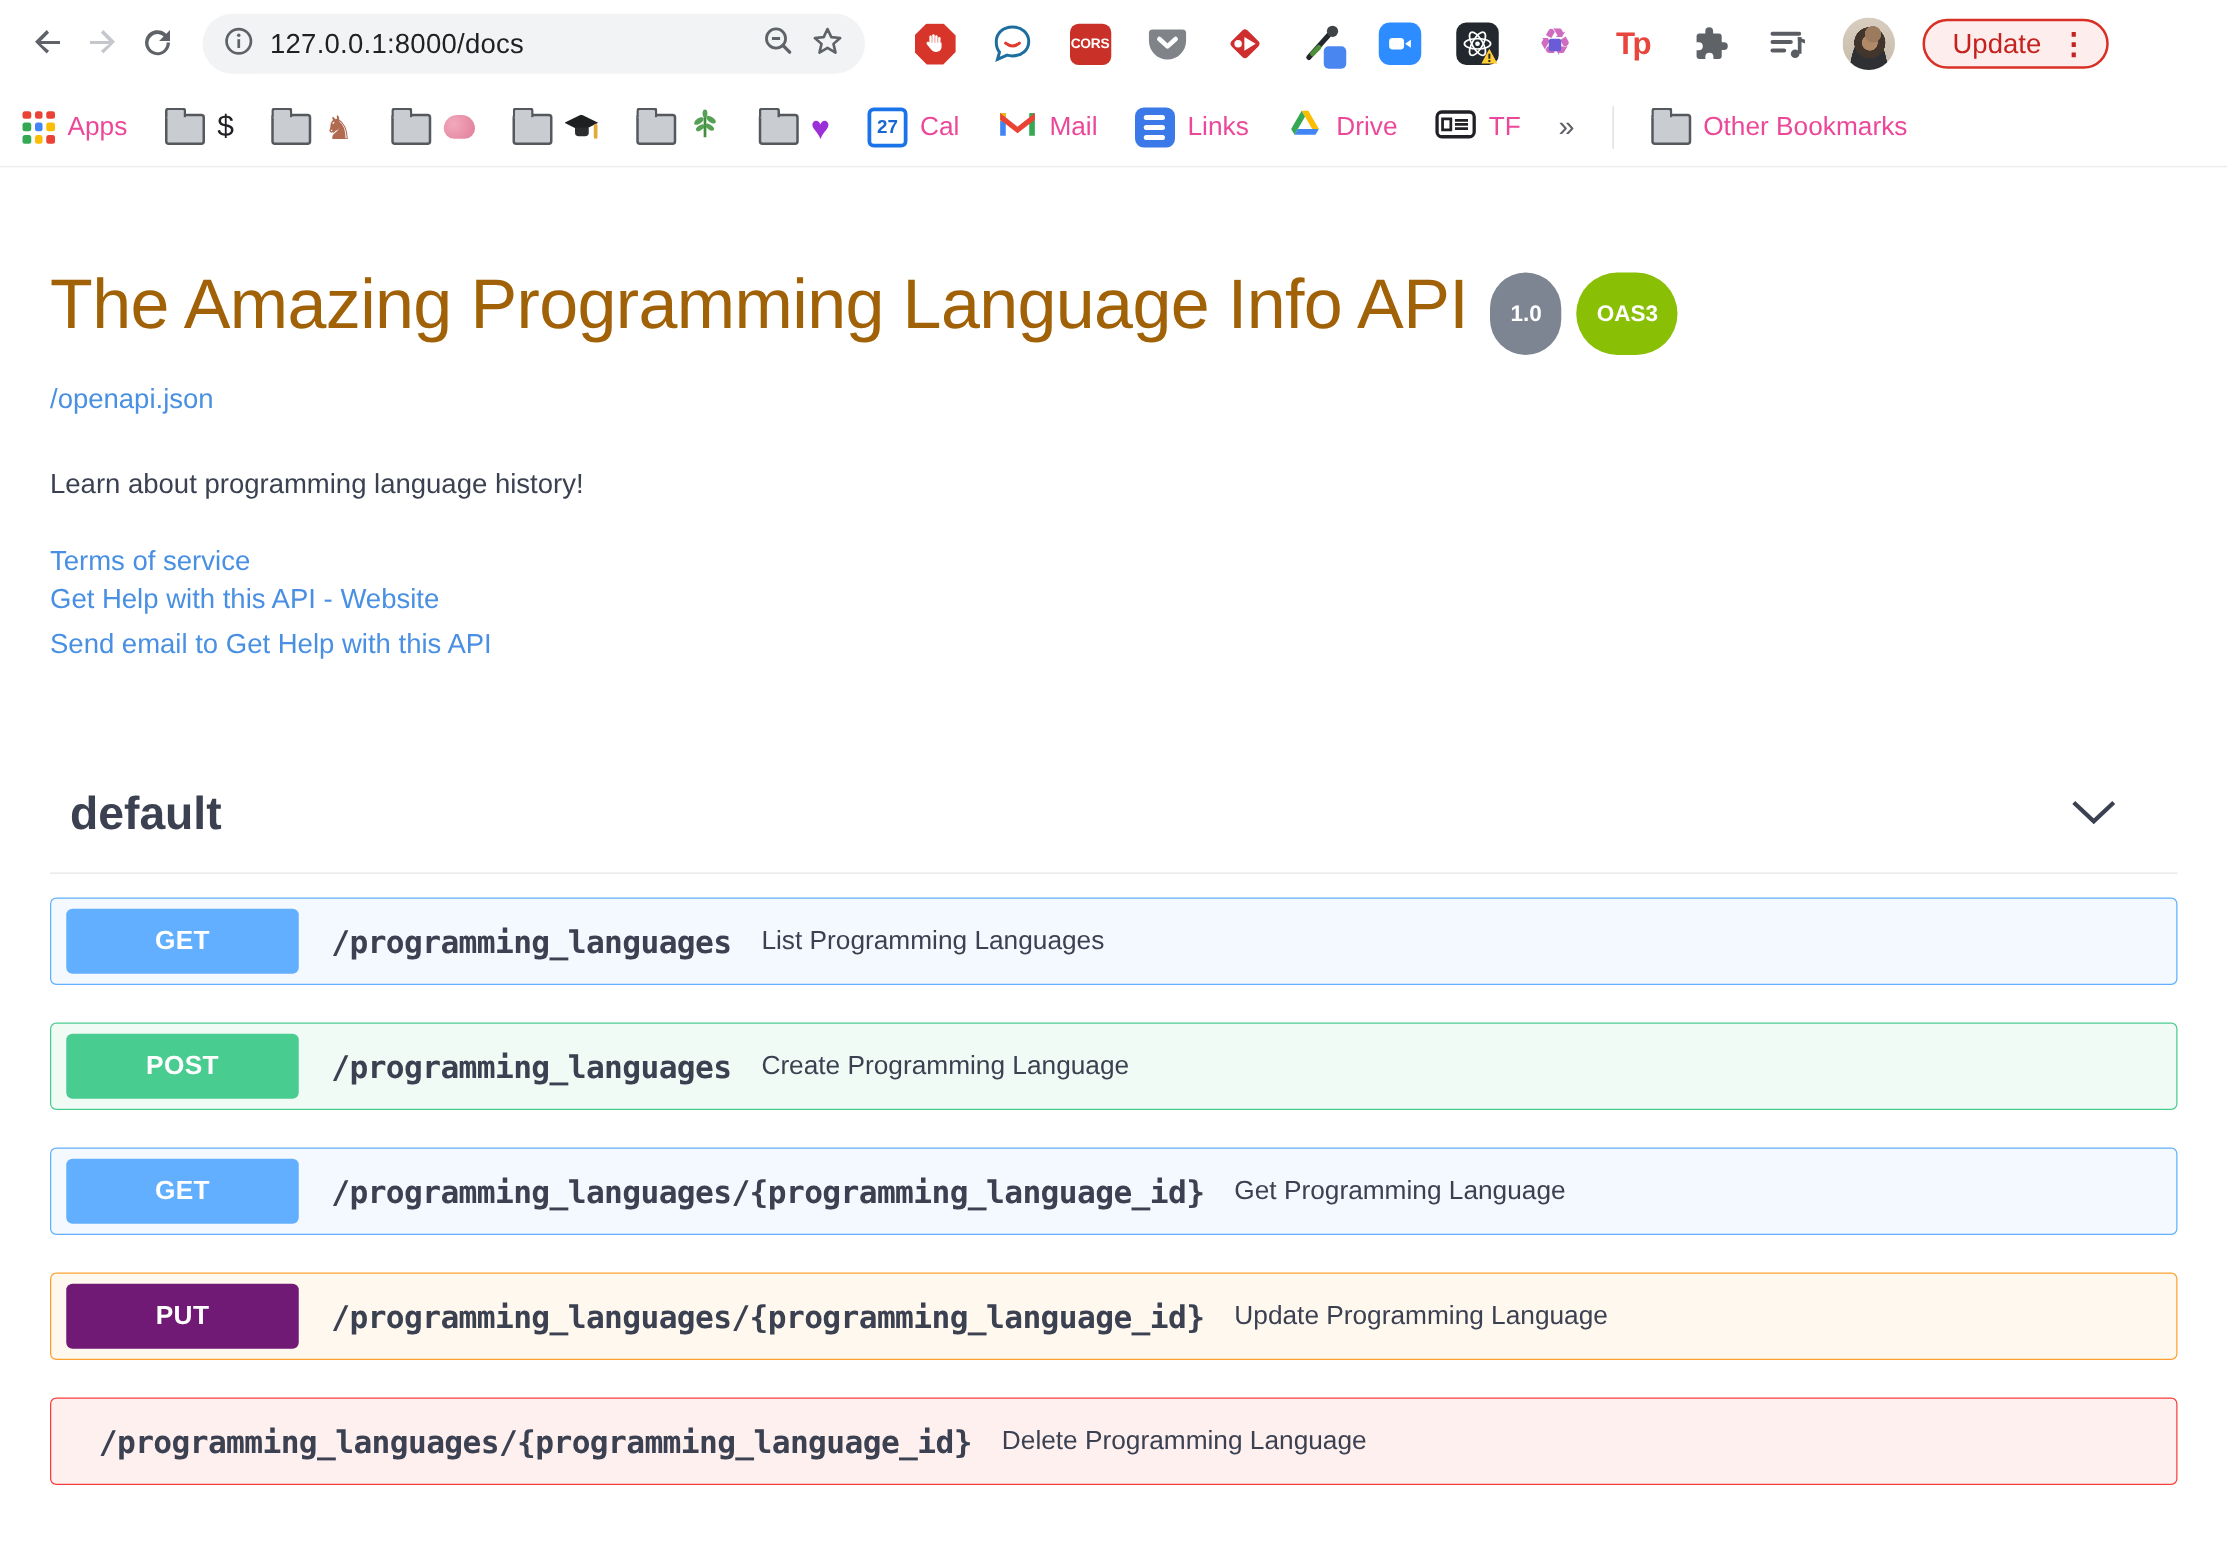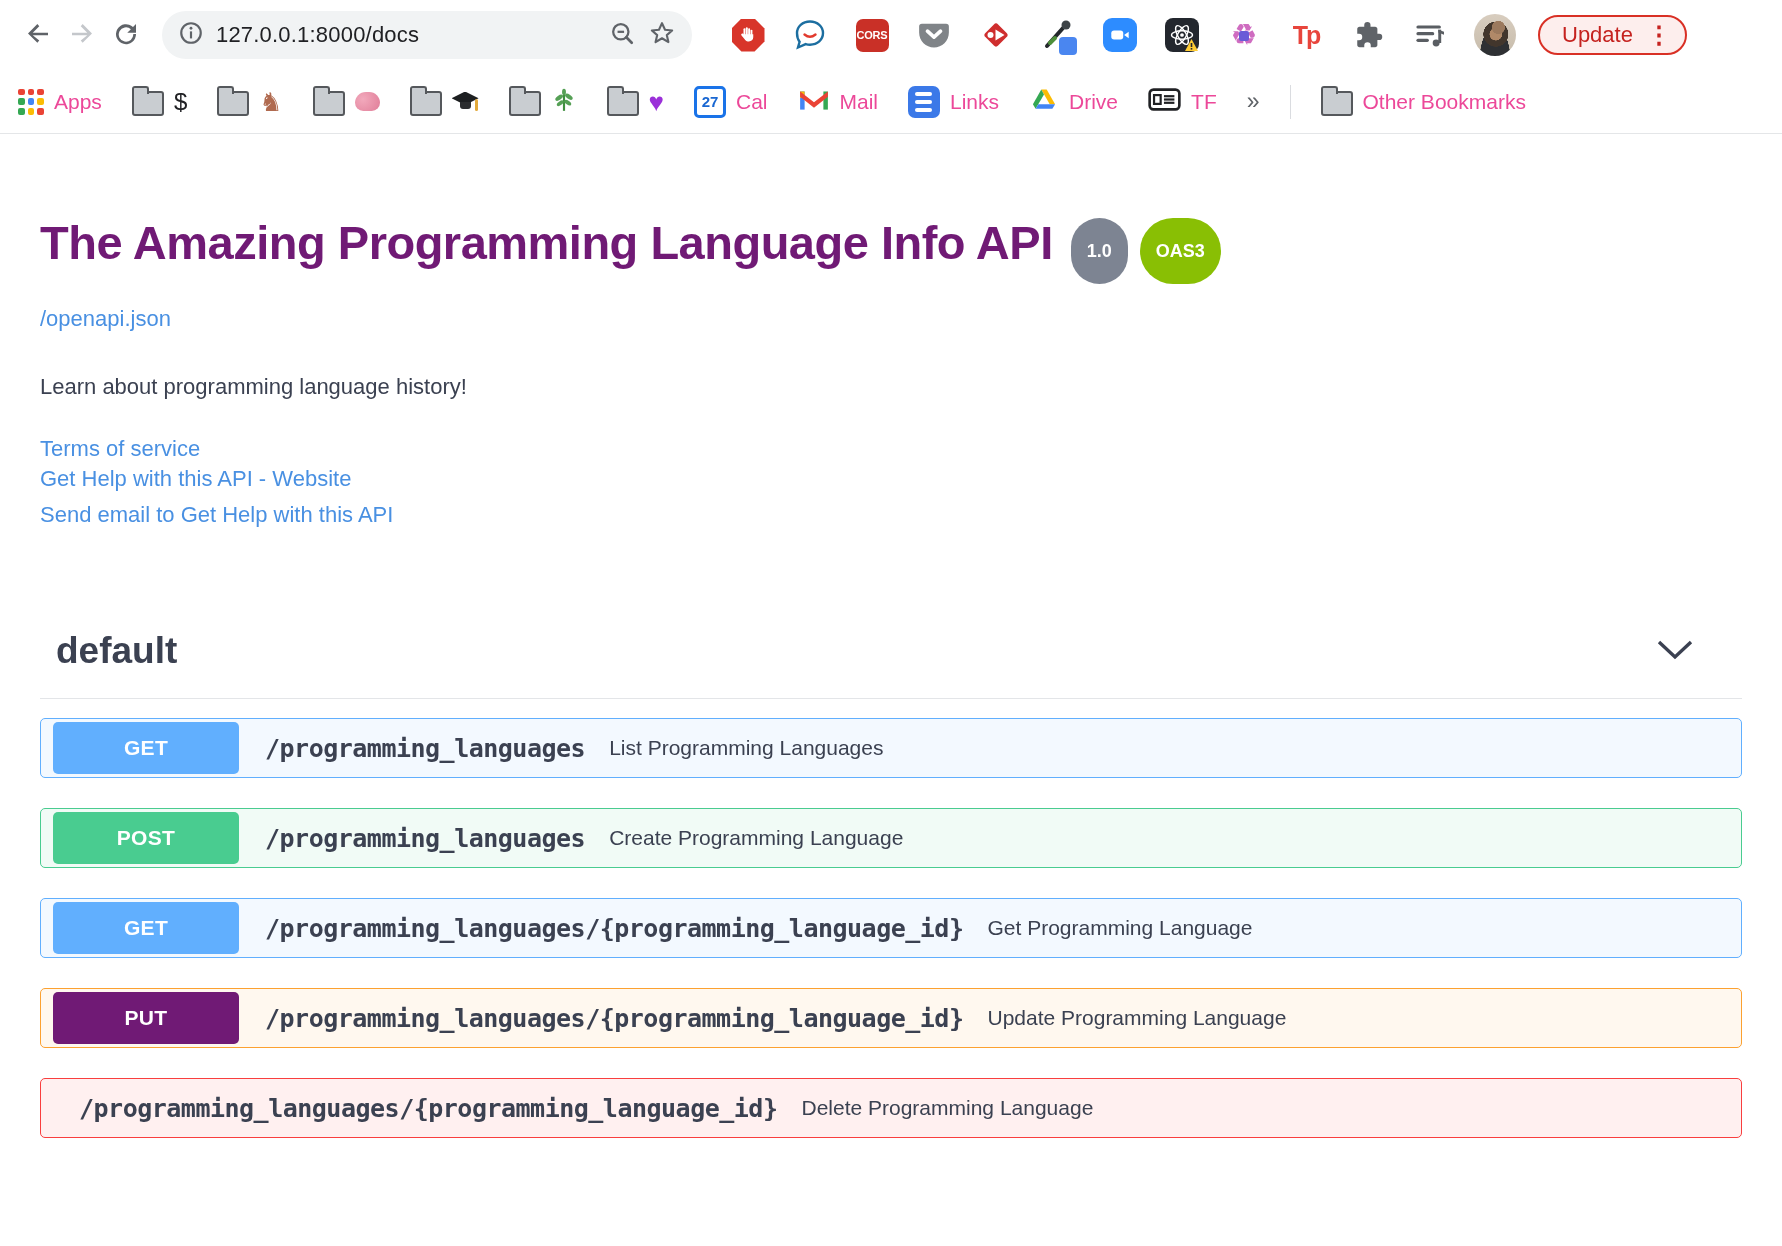--- a/index.html
+++ b/index.html
@@ -49,39 +49,39 @@
   .cal-icon { width:32px; height:32px; background:#fff; border:3px solid #1a73e8; border-radius:5px; color:#1967d2; font-size:15px; font-weight:bold; display:flex; align-items:center; justify-content:center; }
   .links-icon { width:32px; height:32px; background:#3b79e8; border-radius:7px; display:flex; flex-direction:column; justify-content:center; gap:4px; padding-left:7px; }
   .links-icon span { width:17px; height:4px; background:#fff; border-radius:2px; }
   .tf-label, .bm-chevrons { font-size:23px; color:#3c4043; }
   .bm-chevrons { color:#5f6368; }
   .bm-divider { width:1px; height:34px; background:#dadce0; }
 
   
   .page { padding:78px 40px 0; background:#fff; }
   .title-row { display:flex; align-items:flex-start; }
-  h1.api-title { font-size:47px; line-height:62px; font-weight:bold; color:#701a75; letter-spacing:-.5px; }
+  h1.api-title { font-size:56px; line-height:62px; font-weight:normal; color:#a16207; letter-spacing:-.5px; }
   .badges { display:flex; gap:12px; margin-left:18px; margin-top:6px; }
   .pill { border-radius:57px; color:#fff; font-size:18px; font-weight:bold; padding:24px 16px; line-height:1; }
   .pill.ver { background:#7d8492; }
   .pill.oas { background:#89bf04; }
   .spec-link { display:inline-block; margin-top:22px; font-size:22px; color:#4990e2; text-decoration:none; }
   .desc { margin-top:42px; font-size:22px; color:#3b4151; }
   .links-block { margin-top:36px; }
   .links-block a { display:block; font-size:22px; color:#4990e2; text-decoration:none; }
   a.terms { margin-bottom:4px; }
   a.sendmail { margin-top:10px; }
   a.license { margin-top:16px; }
 
   .tag-header { margin-top:102px; display:flex; align-items:center; justify-content:space-between; border-bottom:1px solid #e3e5e8; padding-bottom:26px; padding-left:16px; }
   .tag-header h3 { font-size:37px; font-weight:bold; color:#3b4151; }
   .tag-toggle { border:none; background:transparent; margin-right:48px; display:flex; align-items:center; }
 
   .ops { margin-top:19px; }
-  .opblock { height:60px; display:flex; align-items:center; border-radius:5px; padding:0 12px; margin-bottom:30px; border:1.5px solid; }
+  .opblock { height:70px; display:flex; align-items:center; border-radius:5px; padding:0 12px; margin-bottom:30px; border:1.5px solid; }
   .opblock .method { min-width:186px; text-align:center; padding:14px 0; border-radius:5px; color:#fff; font-weight:bold; font-size:21px; letter-spacing:.3px; }
   .opblock .path { font-family:"DejaVu Sans Mono", monospace; font-weight:bold; font-size:25px; color:#3b4151; margin-left:26px; letter-spacing:-.5px; white-space:nowrap; }
   .opblock .summary { font-size:21px; color:#3b4151; margin-left:24px; white-space:nowrap; }
   .opblock.get    { border-color:#61affe; background:rgba(97,175,254,.08); }
   .opblock.get    .method { background:#61affe; }
   .opblock.post   { border-color:#49cc90; background:rgba(73,204,144,.08); }
   .opblock.post   .method { background:#49cc90; }
   .opblock.put    { border-color:#fca130; background:rgba(252,161,48,.08); }
   .opblock.put    .method { background:#701a75; }
   .opblock.delete { border-color:#f93e3e; background:rgba(249,62,62,.08); }

